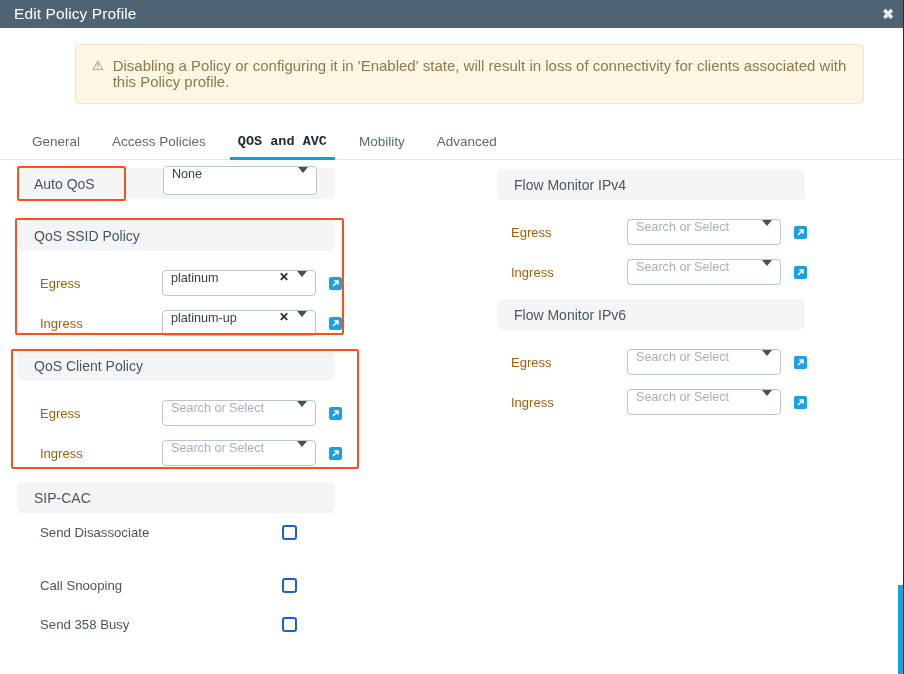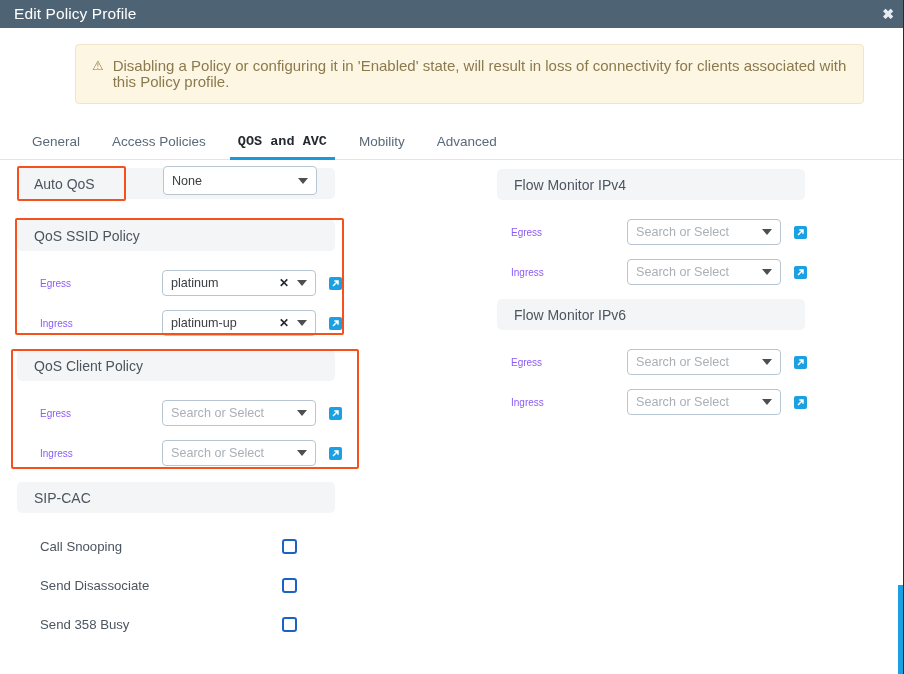--- a/index.html
+++ b/index.html
@@ -121,38 +121,37 @@
     font-size: 14px;
     color: #4b5560;
   }
 
   .row {
     display: flex;
     align-items: center;
     height: 40px;
   }
   .row-label {
-    font-size: 10px;
-    color: #8b5cf6;
+    font-size: 13px;
+    color: #a16207;
     width: 145px;
     flex: 0 0 auto;
     padding-left: 23px;
     box-sizing: border-box;
   }
 
   
   .select {
     position: relative;
     width: 154px;
     height: 26px;
     border: 1px solid #b7c6d2;
     border-radius: 4px;
     background: #ffffff;
     display: flex;
-    align-items: center;
     box-sizing: border-box;
     padding: 0 8px;
     cursor: pointer;
     flex: 0 0 auto;
   }
   .select-value {
     font-size: 12.6px;
     color: #3c4043;
     flex: 1;
     overflow: hidden;
@@ -334,29 +333,29 @@
             </svg>
         </div>
       </div>
     </div>
 
     <div style="position:absolute; left:17px; top:322px; width:318px;">
       <div class="section-band">
         <span>SIP-CAC</span>
       </div>
 
+      <div class="cb-row">
+        <div class="cb-label">Send Disassociate</div>
+        <div class="checkbox"></div>
+      </div>
       <div class="cb-row" style="margin-top:14px;">
         <div class="cb-label">Call Snooping</div>
         <div class="checkbox"></div>
       </div>
       <div class="cb-row">
-        <div class="cb-label">Send Disassociate</div>
-        <div class="checkbox"></div>
-      </div>
-      <div class="cb-row">
         <div class="cb-label">Send 358 Busy</div>
         <div class="checkbox"></div>
       </div>
     </div>
   </div>
 
   <div style="position:absolute; left:497px; top:0; width:390px;">
 
     <div style="position:absolute; left:0; top:9px; width:308px;">
       <div class="section-band">

